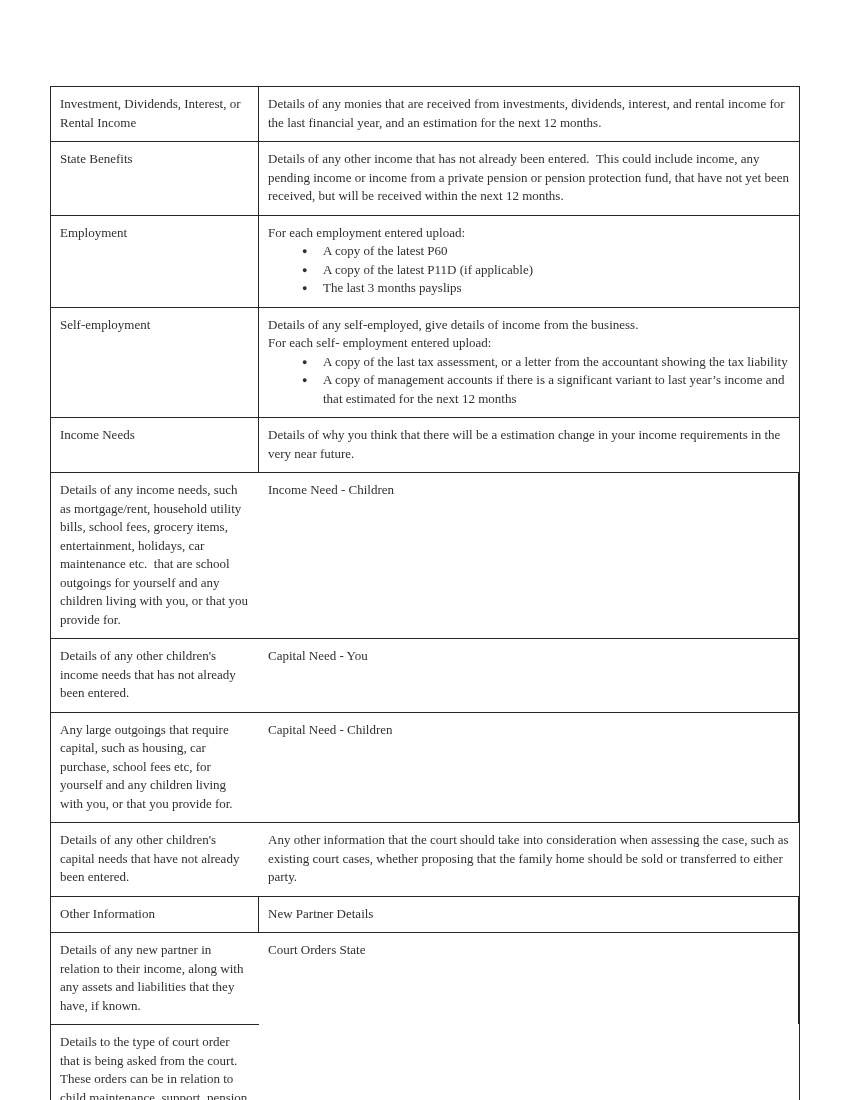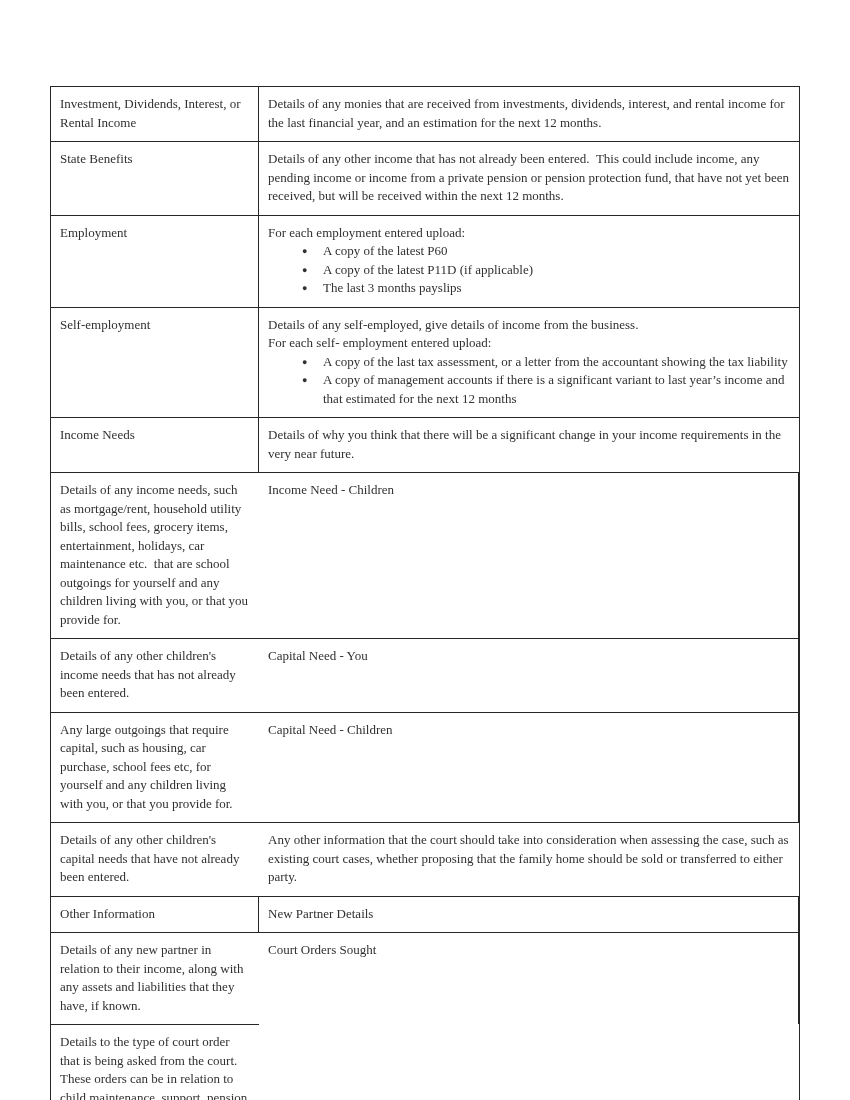--- a/index.html
+++ b/index.html
@@ -88,21 +88,21 @@
         <p>For each self- employment entered upload:</p>
         <ul>
           <li><span class="bullet-dot">●</span><span>A copy of the last tax assessment, or a letter from the accountant showing the tax liability</span></li>
           <li><span class="bullet-dot">●</span><span>A copy of management accounts if there is a significant variant to last year’s income and that estimated for the next 12 months</span></li>
         </ul>
       </div>
       <div class="cell term">
         <p>Income Needs</p>
       </div>
       <div class="cell desc">
-        <p>Details of why you think that there will be a significant change in your income requirements in the very near future.</p>
+        <p>Details of why you think that there will be a estimation change in your income requirements in the very near future.</p>
       </div>
       <div class="cell desc">
         <p>Details of any income needs, such as mortgage/rent, household utility bills, school fees, grocery items, entertainment, holidays, car maintenance etc.  that are school outgoings for yourself and any children living with you, or that you provide for.</p>
       </div>
       <div class="cell term">
         <p>Income Need - Children</p>
       </div>
       <div class="cell desc">
         <p>Details of any other children's income needs that has not already been entered.</p>
       </div>
@@ -124,19 +124,19 @@
       <div class="cell term">
         <p>Other Information</p>
       </div>
       <div class="cell term">
         <p>New Partner Details</p>
       </div>
       <div class="cell desc">
         <p>Details of any new partner in relation to their income, along with any assets and liabilities that they have, if known.</p>
       </div>
       <div class="cell term last">
-        <p>Court Orders Sought</p>
+        <p>Court Orders State</p>
       </div>
       <div class="cell desc last">
         <p>Details to the type of court order that is being asked from the court. These orders can be in relation to child maintenance, support, pension arrangements or financial orders.</p>
       </div>
     </div>
 </div>
 
 </body></html>

